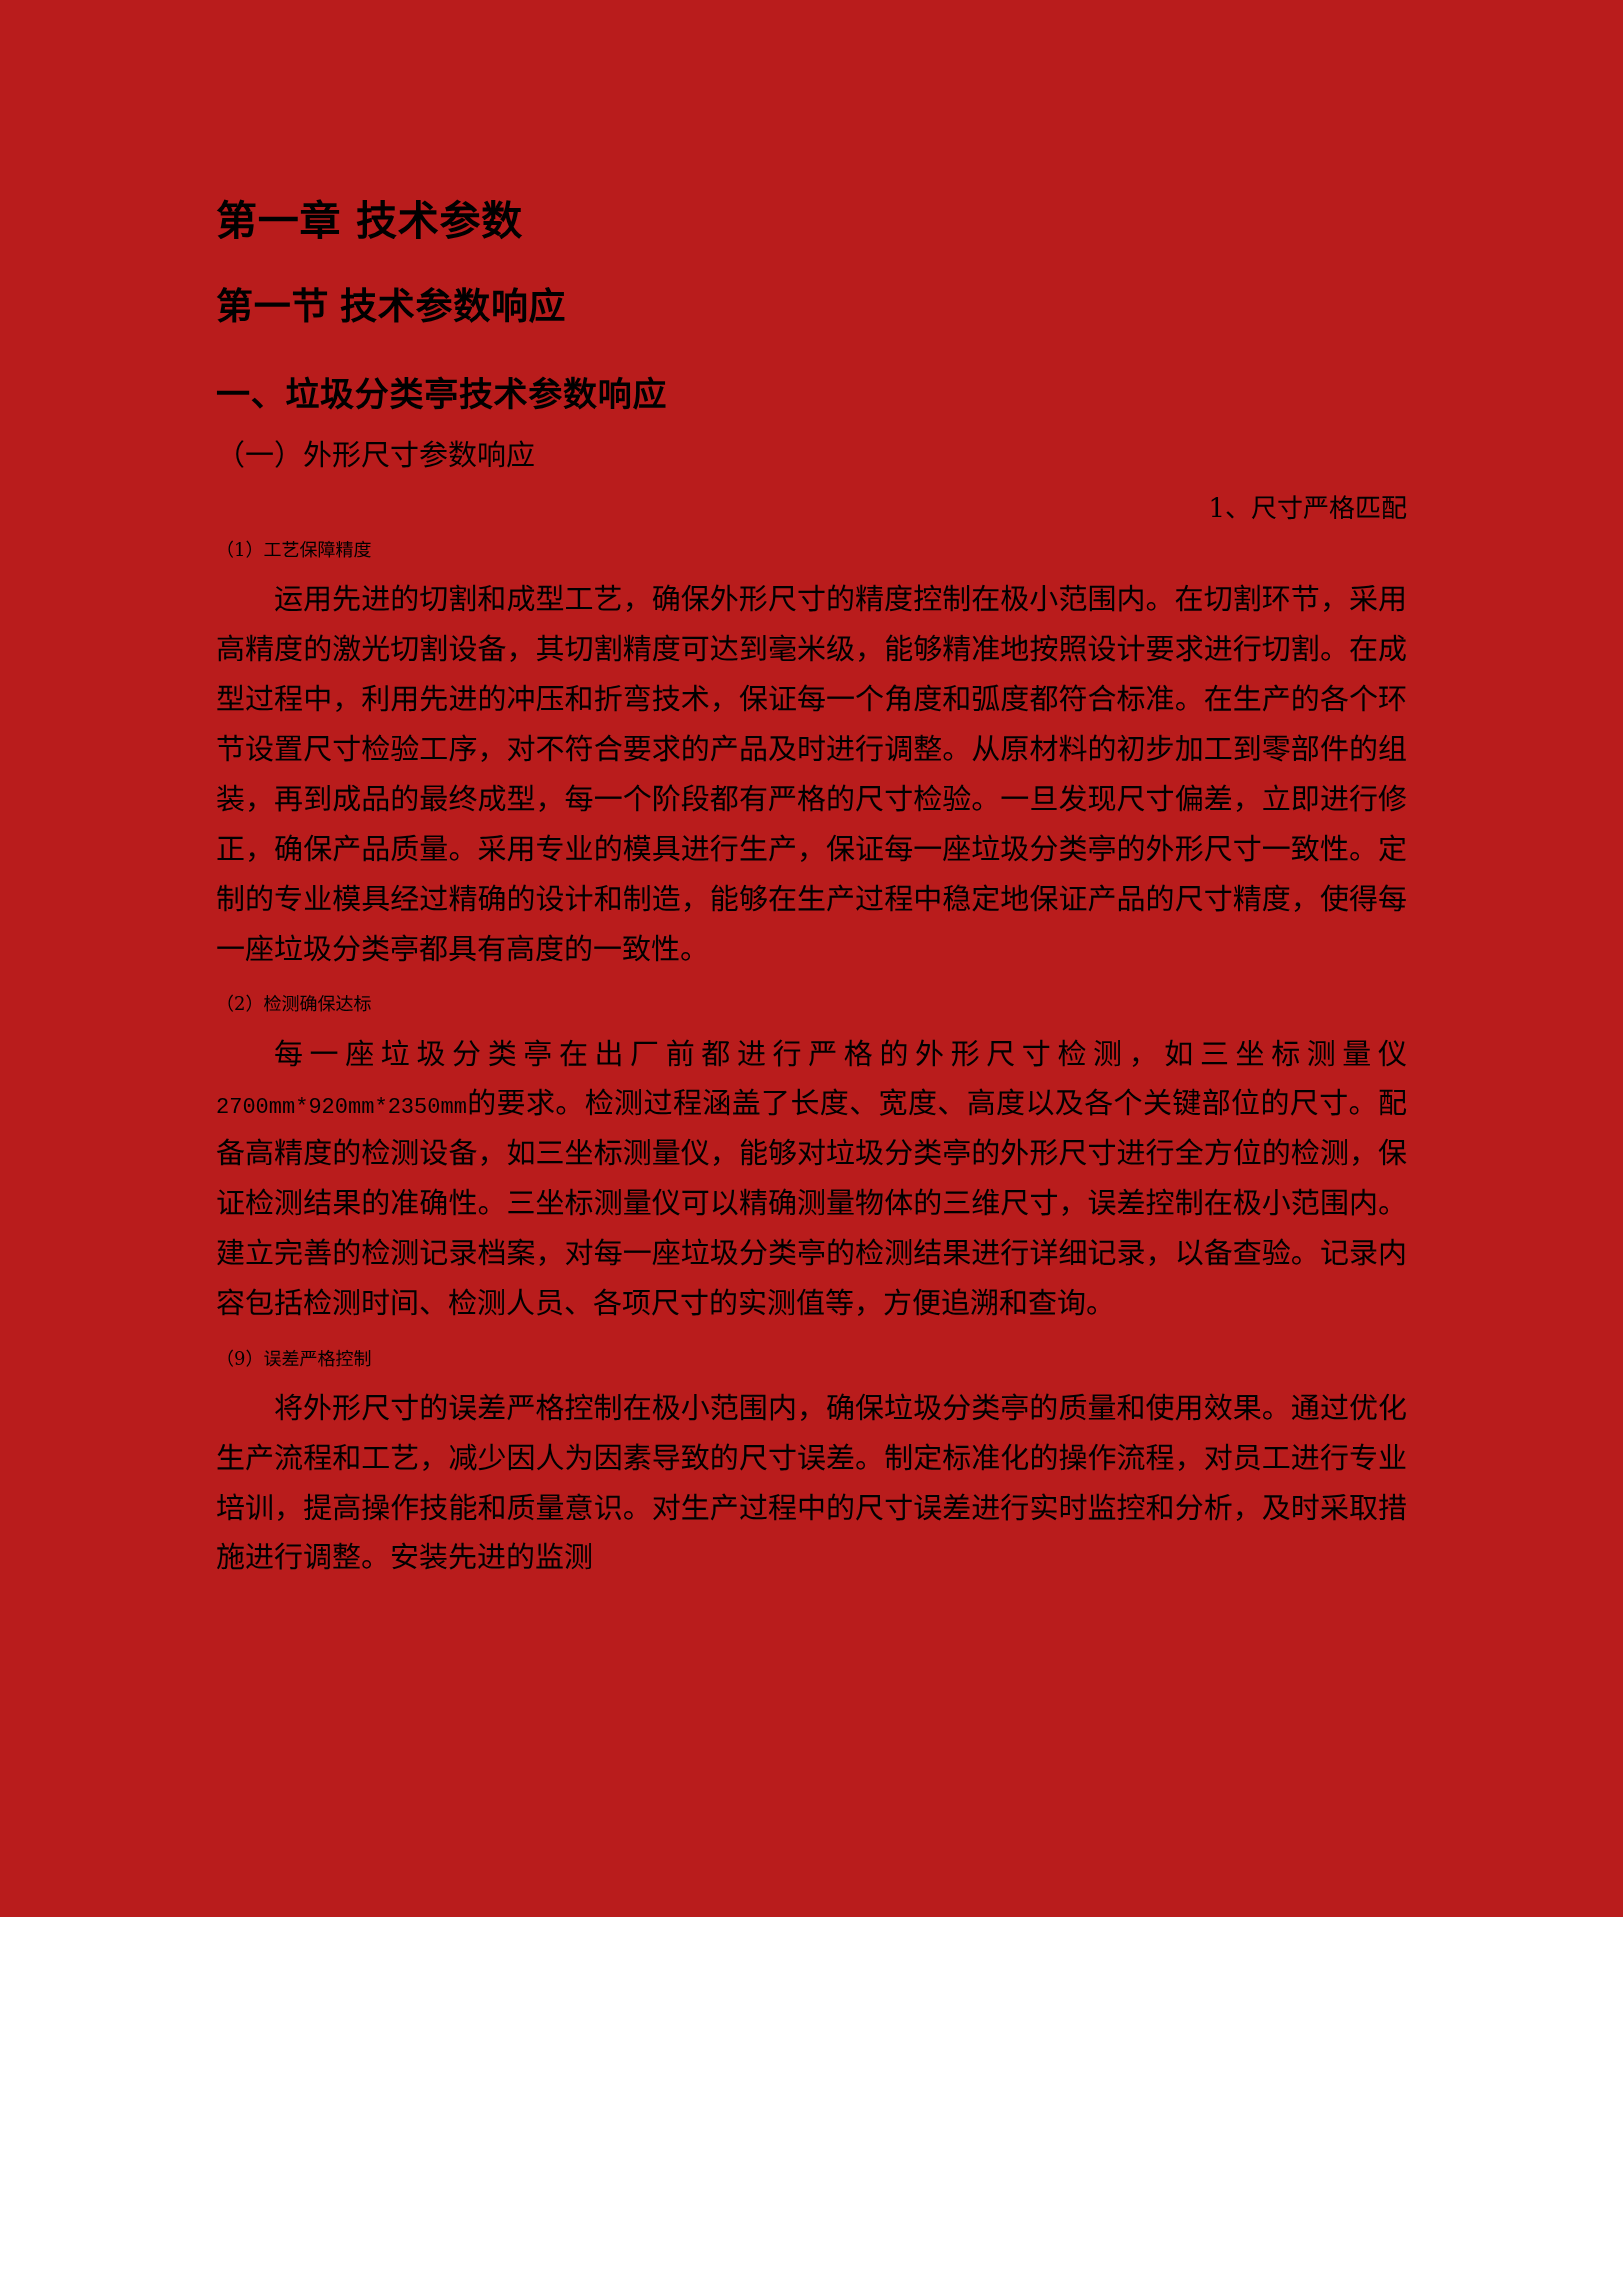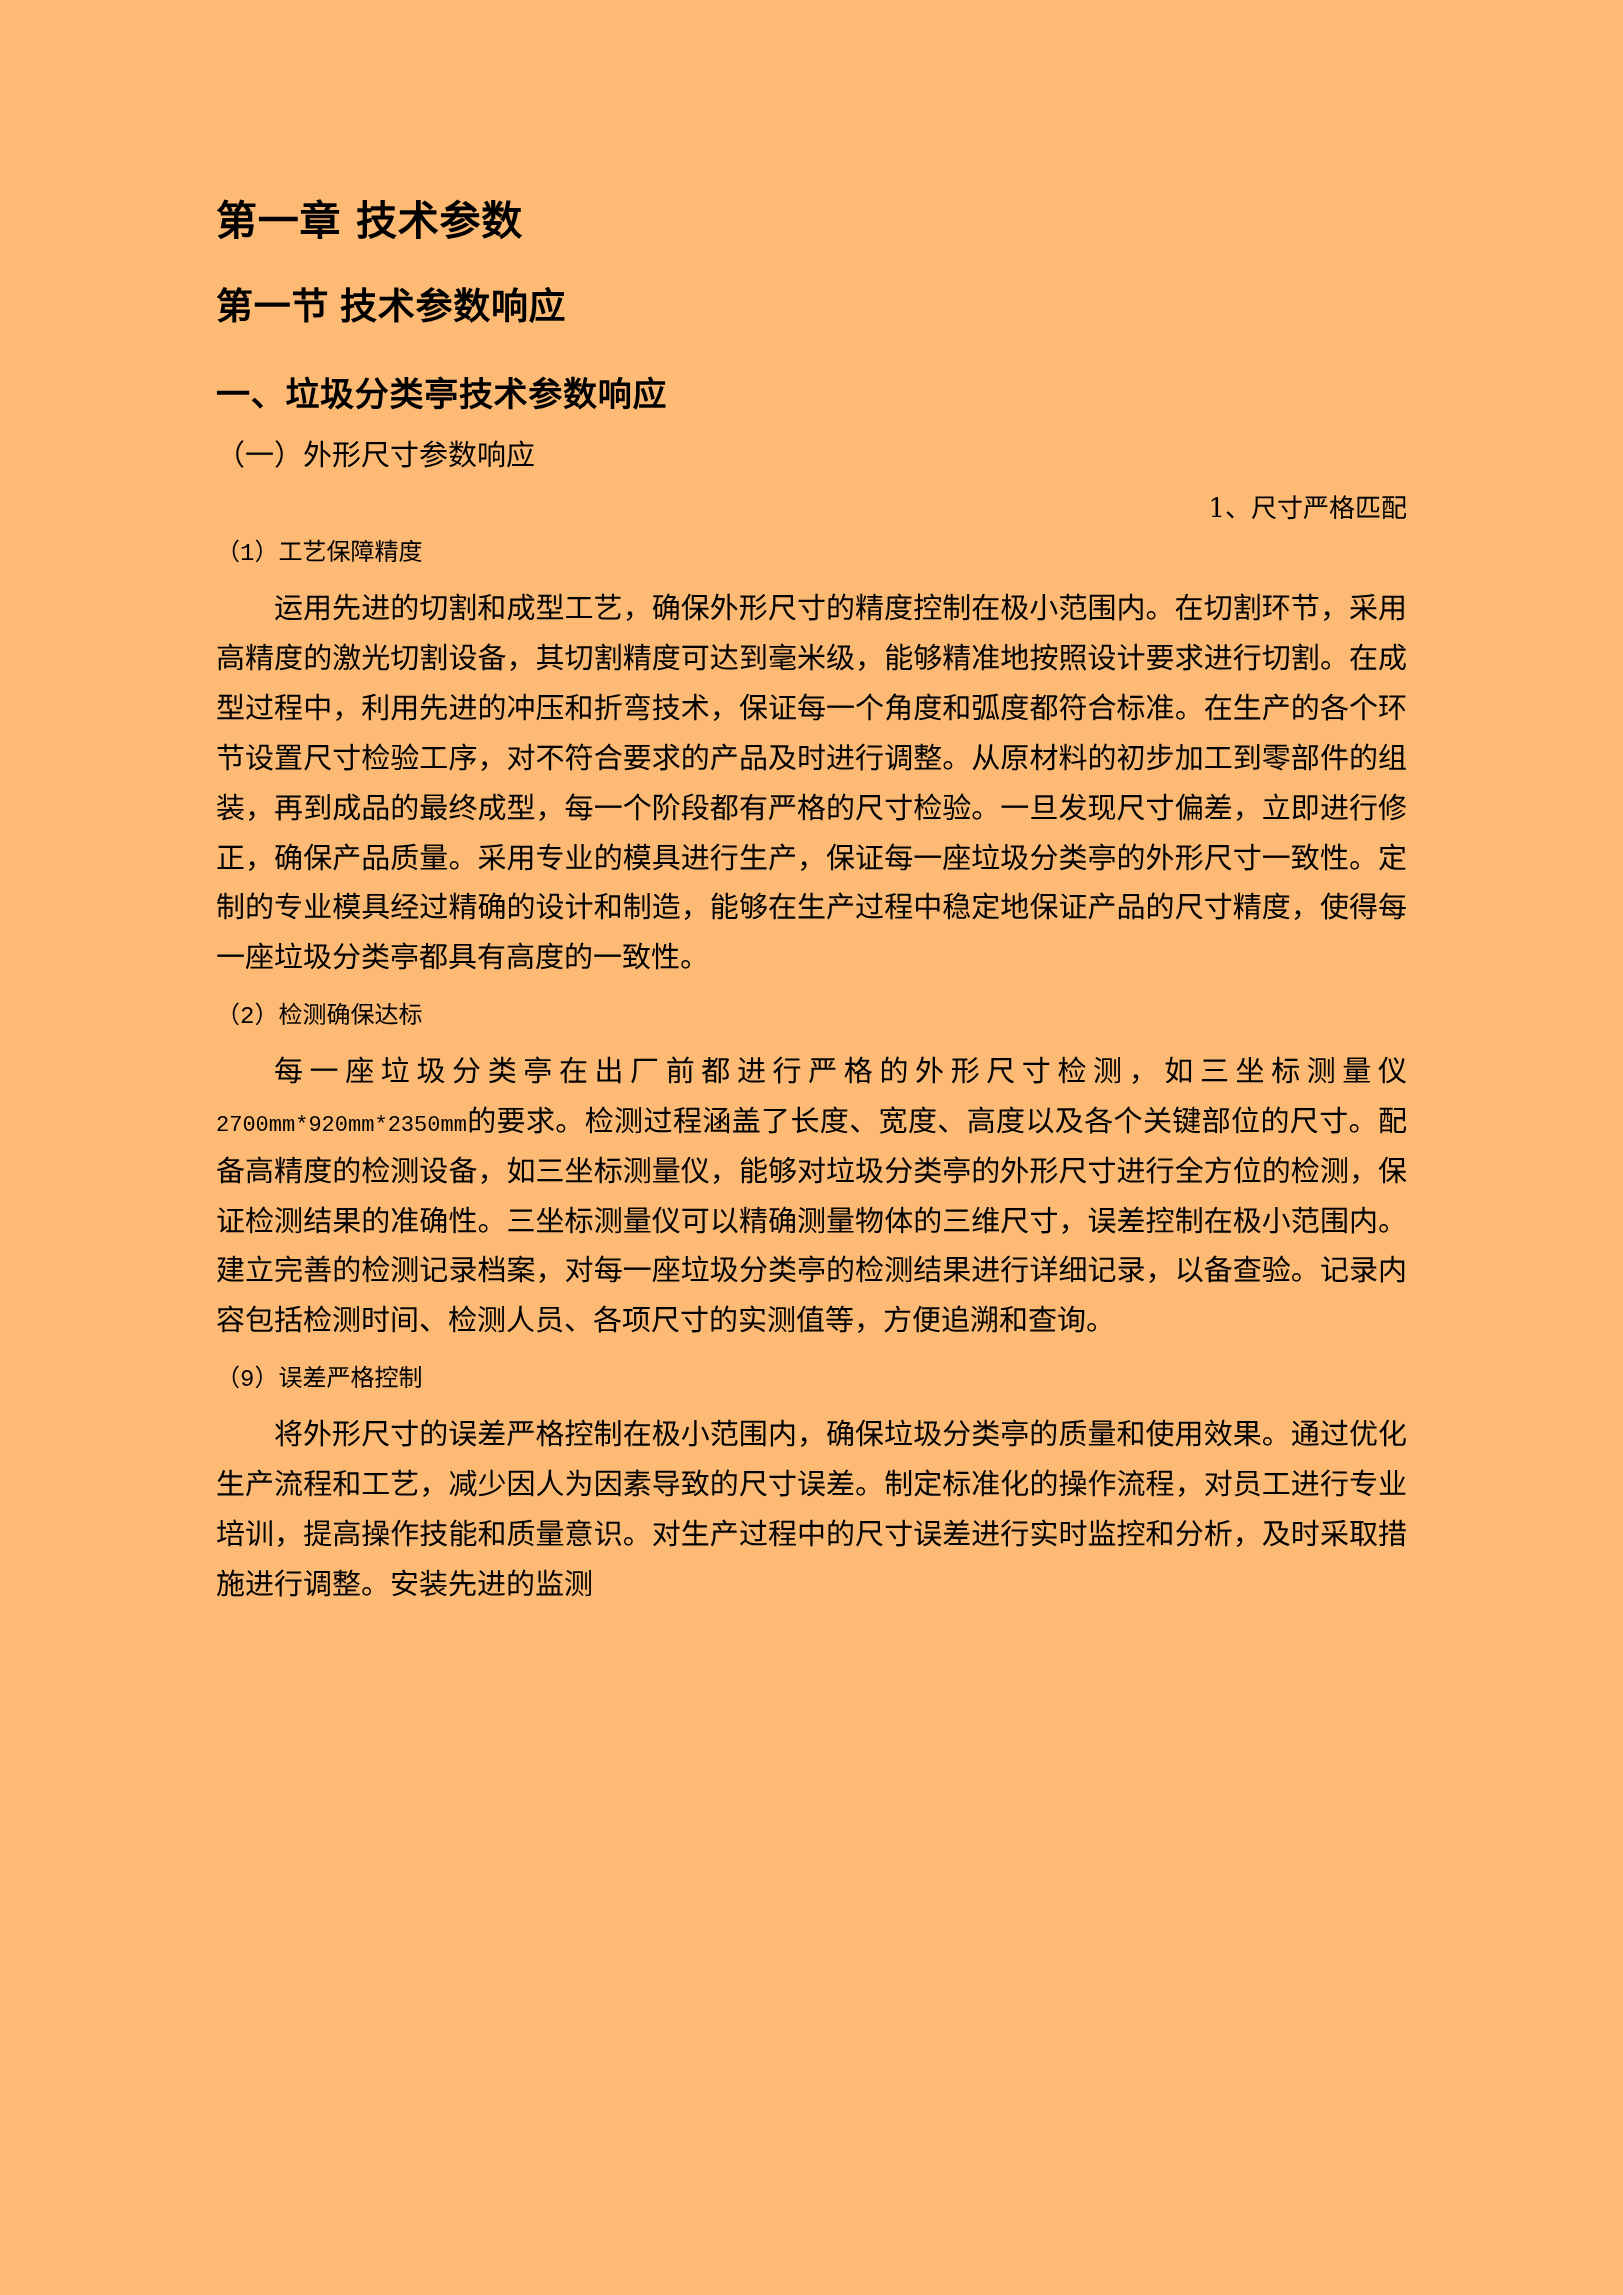--- a/index.html
+++ b/index.html
@@ -7,24 +7,24 @@
     margin: 0;
     padding: 0;
     background: #ffffff;
   }
   body {
     font-family: "DejaVu Serif", "Liberation Serif", serif;
     color: #000000;
   }
   .page {
     width: 1623px;
-    height: 2295px;
+    height: 1917px;
     box-sizing: border-box;
     padding: 196px 216px 164px 216px;
-    background: #fdba74;
+    background: #b91c1c;
     position: relative;
     overflow: hidden;
   }
   .doc {
     width: 100%;
   }
   h1.chapter {
     font-family: "DejaVu Sans", "Liberation Sans", sans-serif;
     font-size: 41px;
     font-weight: bold;
@@ -53,24 +53,23 @@
     margin: 0 0 14px 0;
     line-height: 1.42;
   }
   .lvl-b {
     font-size: 26px;
     margin: 0 0 9.2px 0;
     line-height: 1.45;
     text-align: right;
   }
   .lvl-c {
-    font-size: 24px;
+    font-size: 18px;
     margin: 0 0 9.2px 0;
     line-height: 1.45;
-    font-family: Liberation Mono, monospace;
   }
   p.body {
     font-size: 29px;
     line-height: 1.72;
     margin: 12px 0 17px 0;
     text-align: justify;
     text-justify: inter-ideograph;
     text-indent: 58px;
   }
   .mono-dim {

